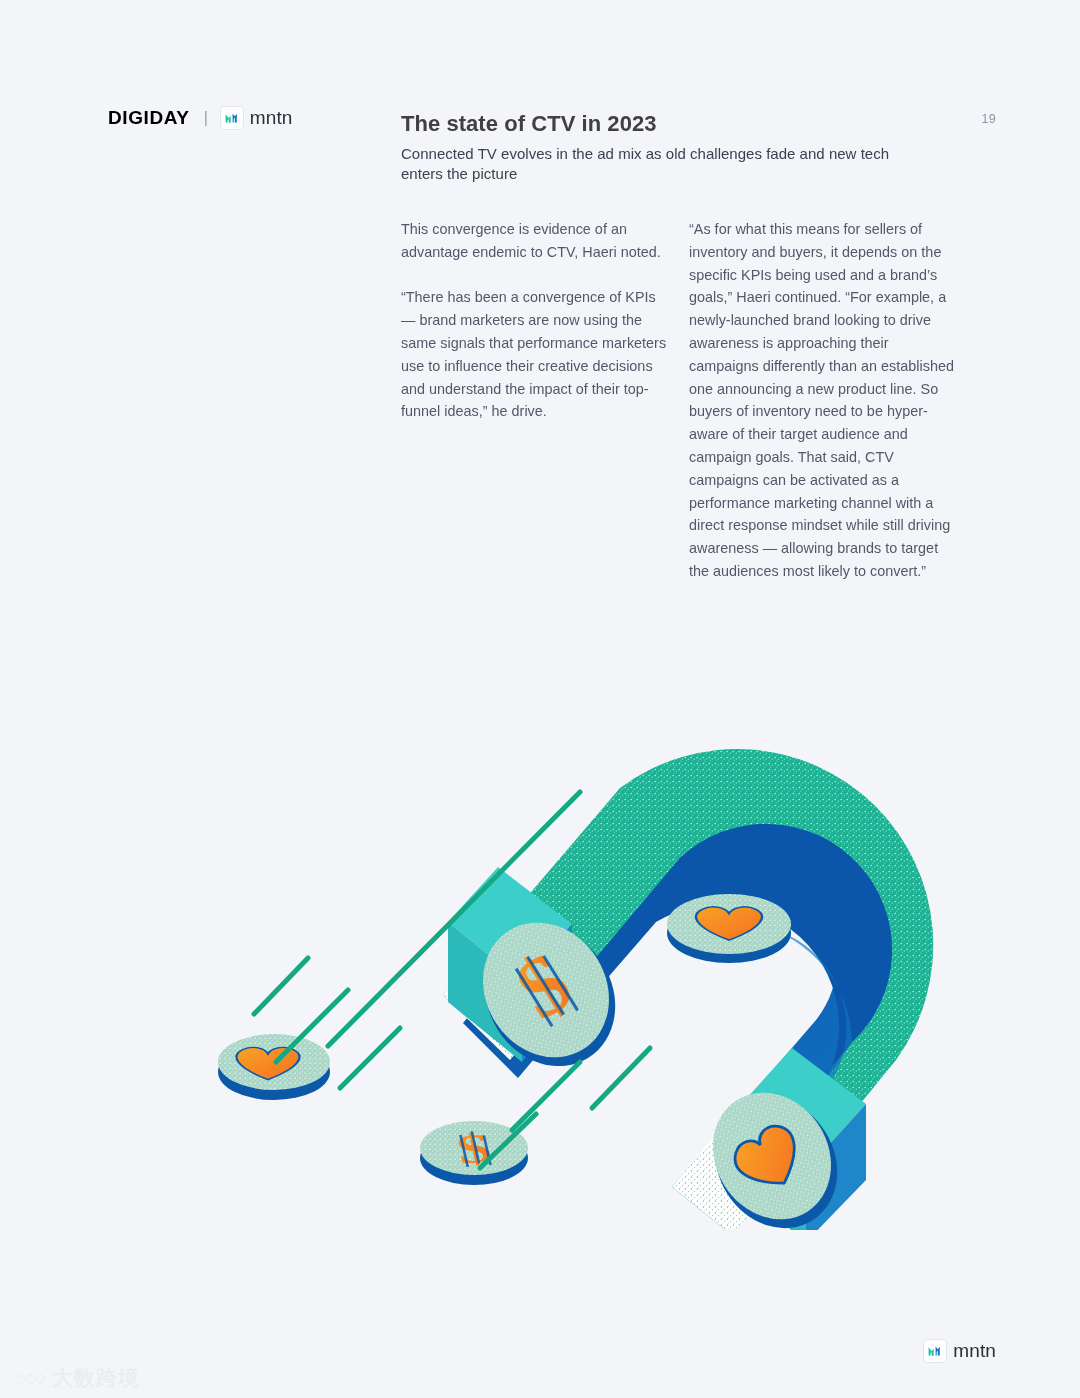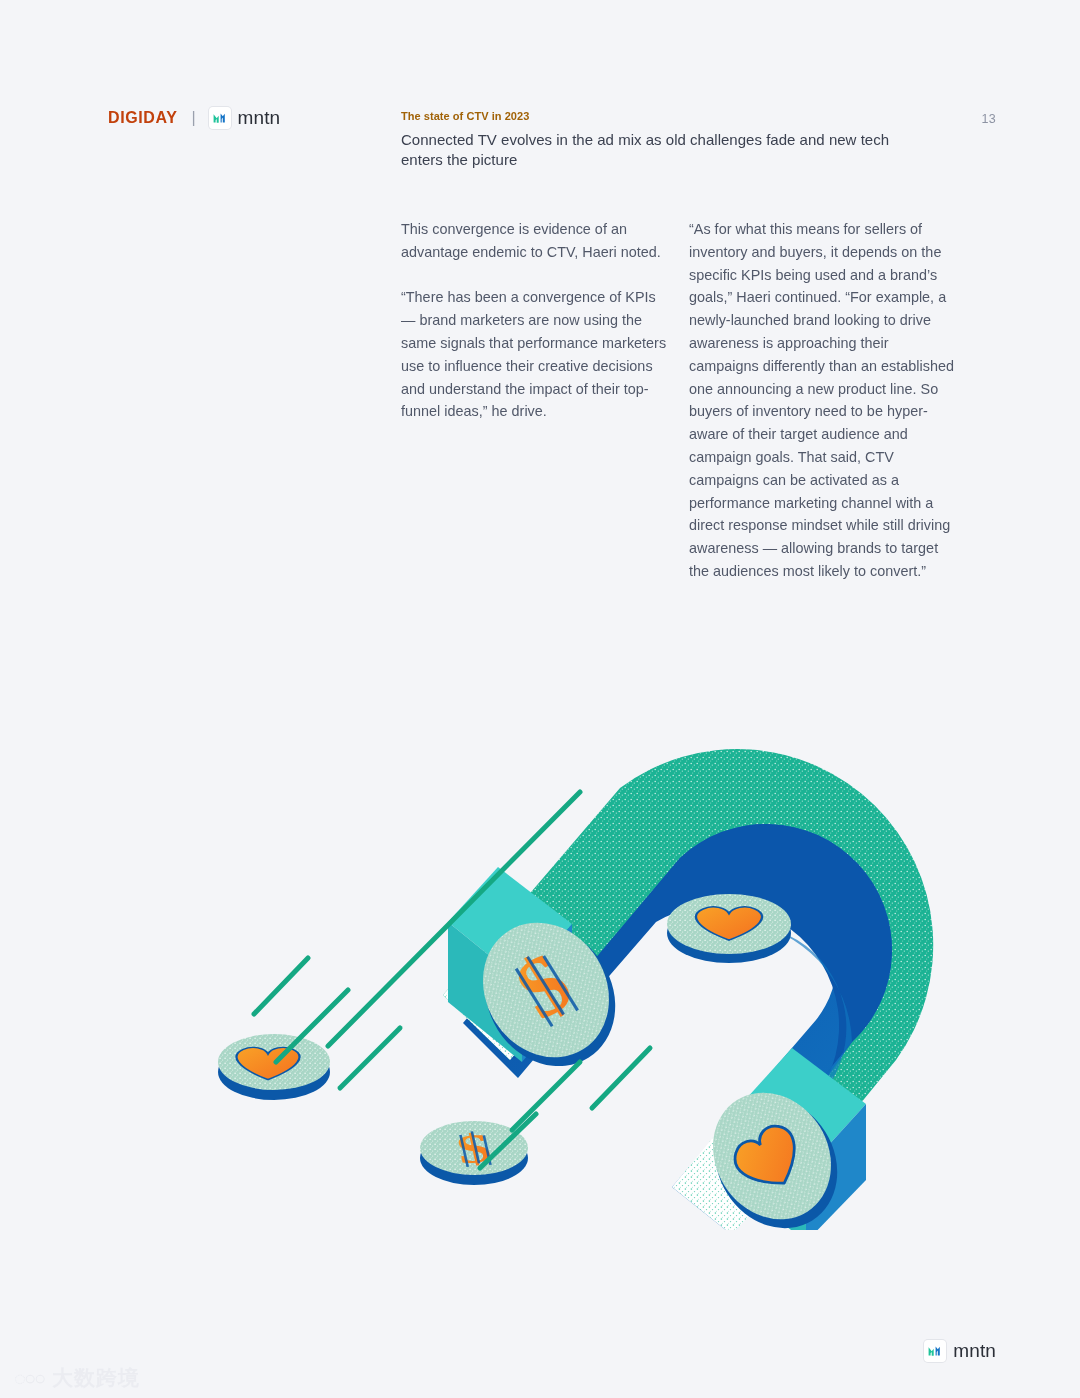--- a/index.html
+++ b/index.html
@@ -35,23 +35,23 @@
     position: absolute;
     left: 108px;
     top: 0px;
     display: flex;
     align-items: center;
     height: 28px;
   }
   .digiday-word {
     font-family: "Liberation Sans", sans-serif;
     font-weight: 700;
-    font-size: 16px;
+    font-size: 19px;
     letter-spacing: 0.6px;
-    color: #c2410c;
+    color: #000000;
   }
   .brand-sep {
     color: #9aa0ad;
     font-size: 16px;
     margin: 0 13px 0 14px;
     font-weight: 300;
     line-height: 1;
   }
   .mntn-lockup {
     display: flex;
@@ -76,23 +76,23 @@
     letter-spacing: 0.1px;
   }
 
   .headline-block {
     position: absolute;
     left: 401px;
     top: 6px;
     width: 520px;
   }
   .doc-title {
-    font-size: 11px;
+    font-size: 22px;
     font-weight: 700;
-    color: #a16207;
+    color: #404040;
     letter-spacing: 0.05px;
     margin: 0 0 6px 0;
     line-height: 1.25;
   }
   .doc-subtitle {
     font-size: 15px;
     font-weight: 400;
     color: #3b4150;
     line-height: 1.35;
     margin: 0;
@@ -205,21 +205,21 @@
         </span>
         <span class="mntn-word">mntn</span>
       </span>
     </div>
 
     <div class="headline-block">
       <h1 class="doc-title">The state of CTV in 2023</h1>
       <p class="doc-subtitle">Connected TV evolves in the ad mix as old challenges fade and new tech enters the picture</p>
     </div>
 
-    <div class="page-number">13</div>
+    <div class="page-number">19</div>
   </div>
 
   <div class="columns">
     <div class="col">
       <p>This convergence is evidence of an advantage endemic to CTV, Haeri noted.</p>
       <p>“There has been a convergence of KPIs — brand marketers are now using the same signals that performance marketers use to influence their creative decisions and understand the impact of their top-funnel ideas,” he drive.</p>
     </div>
     <div class="col">
       <p>“As for what this means for sellers of inventory and buyers, it depends on the specific KPIs being used and a brand’s goals,” Haeri continued. “For example, a newly-launched brand looking to drive awareness is approaching their campaigns differently than an established one announcing a new product line. So buyers of inventory need to be hyper-aware of their target audience and campaign goals. That said, CTV campaigns can be activated as a performance marketing channel with a direct response mindset while still driving awareness — allowing brands to target the audiences most likely to convert.”</p>
     </div>

